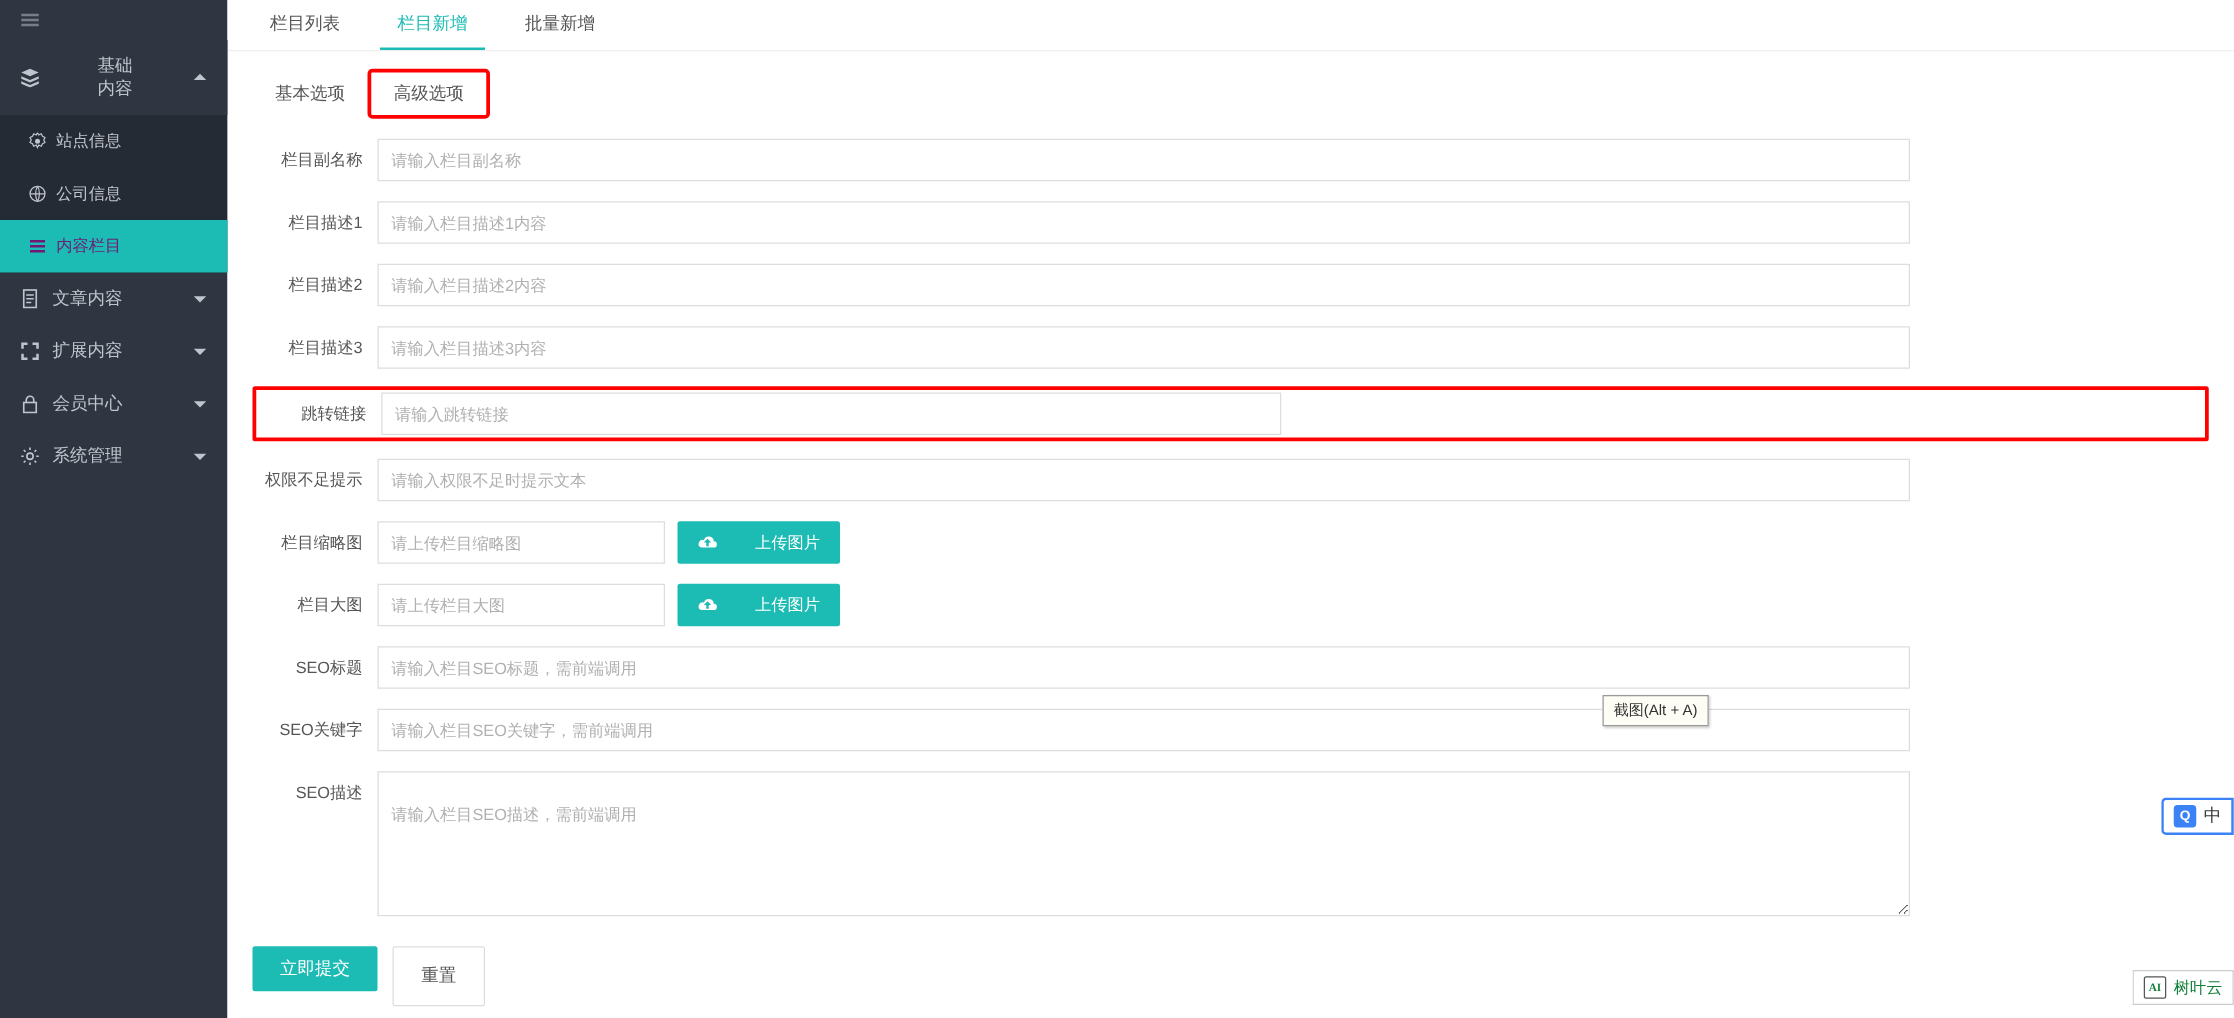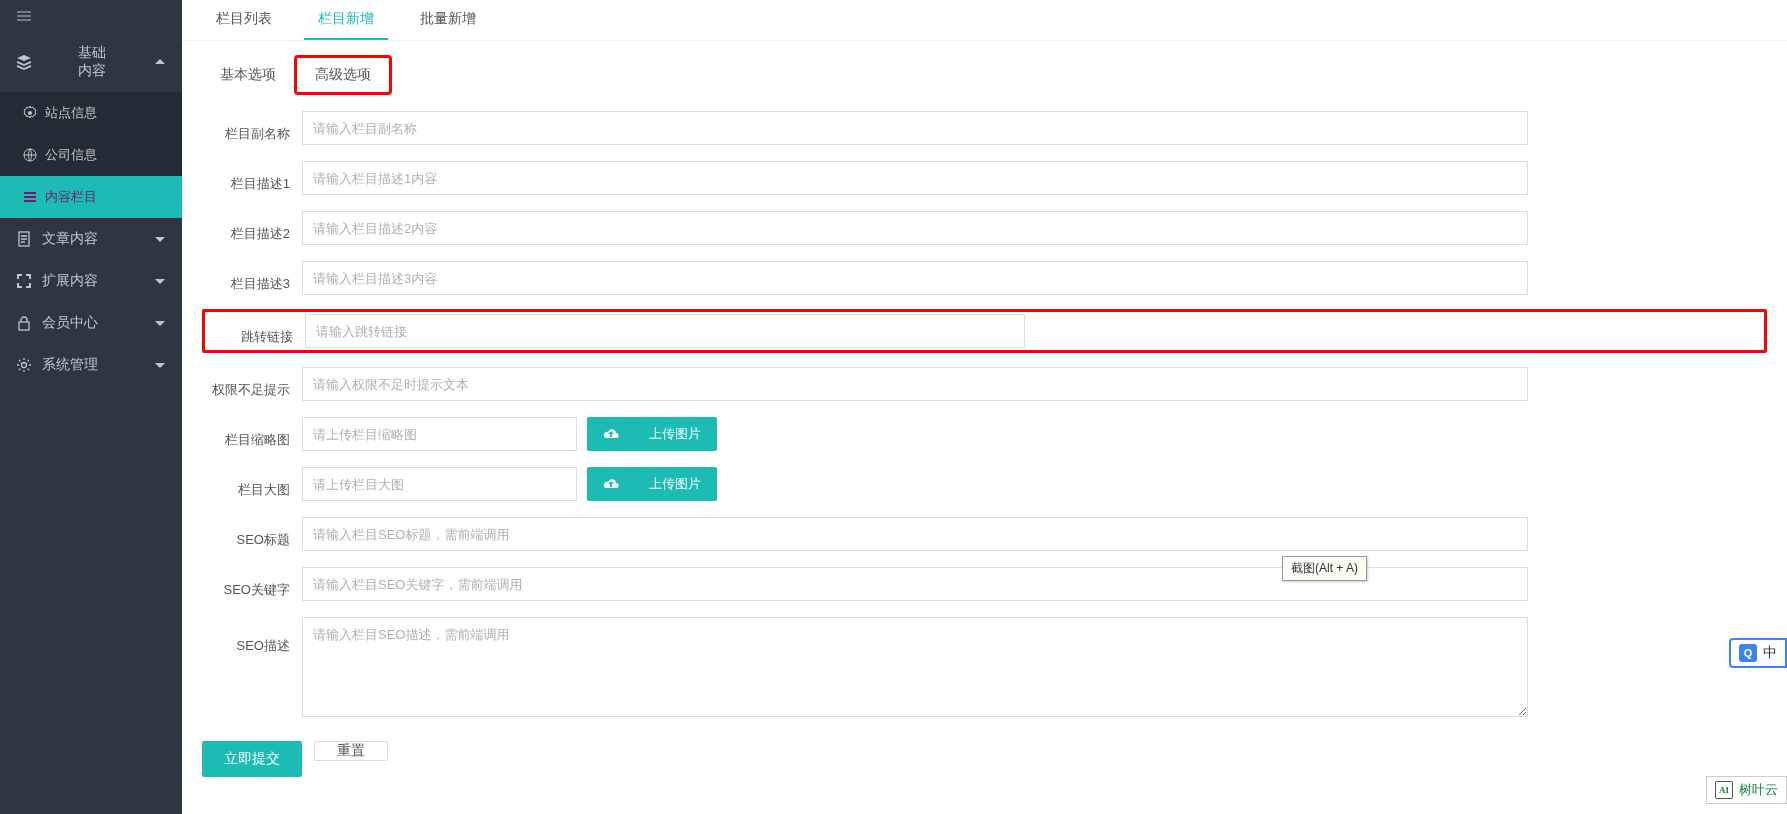--- a/index.html
+++ b/index.html
@@ -30,34 +30,34 @@
     
     
     .tabs-sub { display: flex; padding: 14px 20px 10px 20px; align-items: center; }
     .tab-sub { padding: 8px 18px; cursor: pointer; color: #555; font-size: 14px; }
     .tab-sub.highlighted { border: 3px solid #ff0000; border-radius: 4px; }
     
     
     .form { padding: 6px 20px 20px 20px; }
     .form-row { display: flex; align-items: center; margin-bottom: 16px; position: relative; }
     .form-row.highlighted { border: 3px solid #ff0000; border-radius: 2px; padding: 2px 0; margin-bottom: 14px; margin-top: -2px; }
-    .form-label { width: 100px; text-align: right; padding-right: 12px; font-size: 13px; color: #555; flex-shrink: 0; margin-top: 12px; }
+    .form-label { width: 100px; text-align: right; padding-right: 12px; font-size: 13px; color: #555; flex-shrink: 0; }
     .form-input { height: 34px; border: 1px solid #ddd; padding: 0 10px; font-size: 13px; width: 720px; background: #fff; }
     .form-input.wide { width: 1226px; }
-    .form-input.narrow { width: 275px; }
+    .form-input.narrow { width: 230px; }
     .form-input::placeholder { color: #b0b0b0; }
-    .form-textarea { border: 1px solid #ddd; padding: 8px 10px; font-size: 13px; width: 1226px; height: 100px; resize: vertical; font-family: inherit; }
+    .form-textarea { border: 1px solid #ddd; padding: 25px 10px; font-size: 13px; width: 1226px; height: 116px; resize: vertical; font-family: inherit; }
     .form-textarea::placeholder { color: #b0b0b0; }
     
     .btn-upload { background: #1cbbb4; color: #fff; border: none; height: 34px; padding: 0 16px; margin-left: 10px; cursor: pointer; display: inline-flex; align-items: center; border-radius: 2px; font-size: 13px; gap: 24px; }
     .btn-upload .icon { margin-right: 6px; }
     
     .form-actions { margin-top: 24px; display: flex; gap: 12px; }
     .btn-primary { background: #1cbbb4; color: #fff; border: none; height: 36px; padding: 0 22px; cursor: pointer; font-size: 14px; border-radius: 2px; }
-    .btn-default { background: #fff; color: #555; border: 1px solid #ddd; height: 20px; padding: 0 22px; cursor: pointer; font-size: 14px; border-radius: 2px; }
+    .btn-default { background: #fff; color: #555; border: 1px solid #ddd; height: 48px; padding: 0 22px; cursor: pointer; font-size: 14px; border-radius: 2px; }
     
     
     .tooltip { position: absolute; right: 420px; top: 556px; background: #fdfdf5; border: 1px solid #999; padding: 3px 8px; font-size: 12px; color: #333; box-shadow: 1px 1px 2px rgba(0,0,0,0.2); }
     
     
     .widget-ime { position: fixed; right: 0; top: 638px; border: 2px solid #3b82f6; background: #fff; padding: 4px 8px; display: flex; align-items: center; gap: 6px; border-radius: 4px 0 0 4px; font-size: 14px; }
     .widget-ime .ime-icon { width: 18px; height: 18px; background: #3b82f6; border-radius: 3px; display: flex; align-items: center; justify-content: center; color: #fff; font-size: 11px; font-weight: bold; }
     .widget-brand { position: fixed; right: 0; bottom: 10px; background: #fff; border: 1px solid #ccc; padding: 4px 8px; display: flex; align-items: flex-end; gap: 6px; font-size: 13px; color: #15803d; font-family: Liberation Serif, serif; }
     .widget-brand .brand-icon { width: 18px; height: 18px; border: 1px solid #555; border-radius: 2px; display: flex; align-items: center; justify-content: center; font-size: 9px; font-weight: bold; }
     

